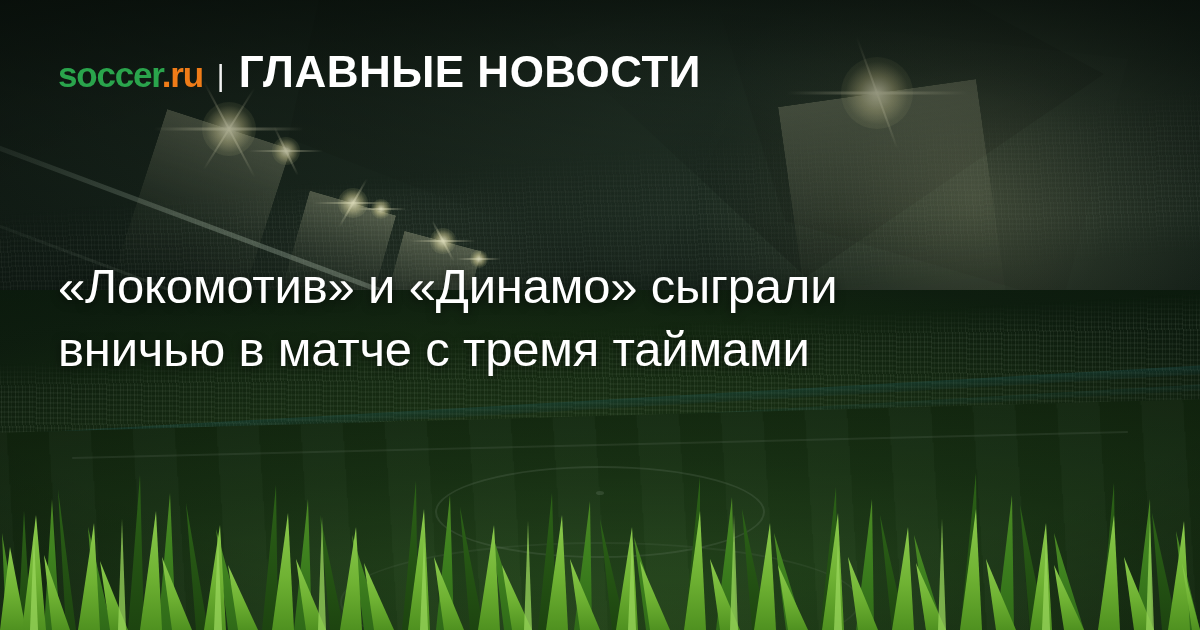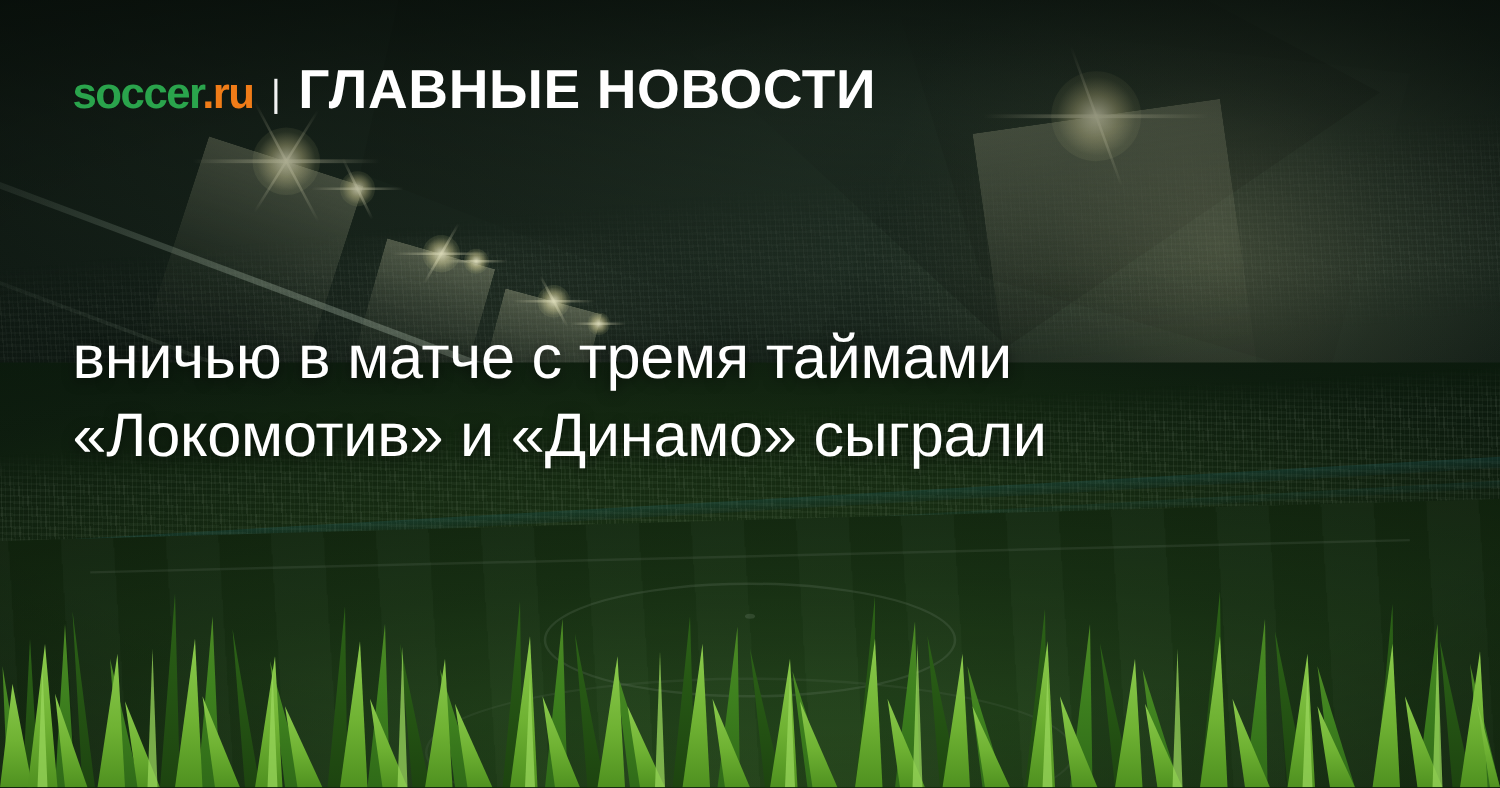--- a/index.html
+++ b/index.html
@@ -427,18 +427,18 @@
 
     <div class="header">
       <span class="logo">
         <span class="soccer">soccer</span><span class="dot-ru">.ru</span>
       </span>
       <span class="sep">|</span>
       <span class="section-title">ГЛАВНЫЕ НОВОСТИ</span>
     </div>
 
     <h1 class="headline">
+      <span class="hl-line">«Локомотив» и «Динамо» сыграли</span>
       <span class="hl-line">вничью в матче с тремя таймами</span>
-      <span class="hl-line">«Локомотив» и «Динамо» сыграли</span>
     </h1>
 
   </div>
 </div>
 
 </body></html>

